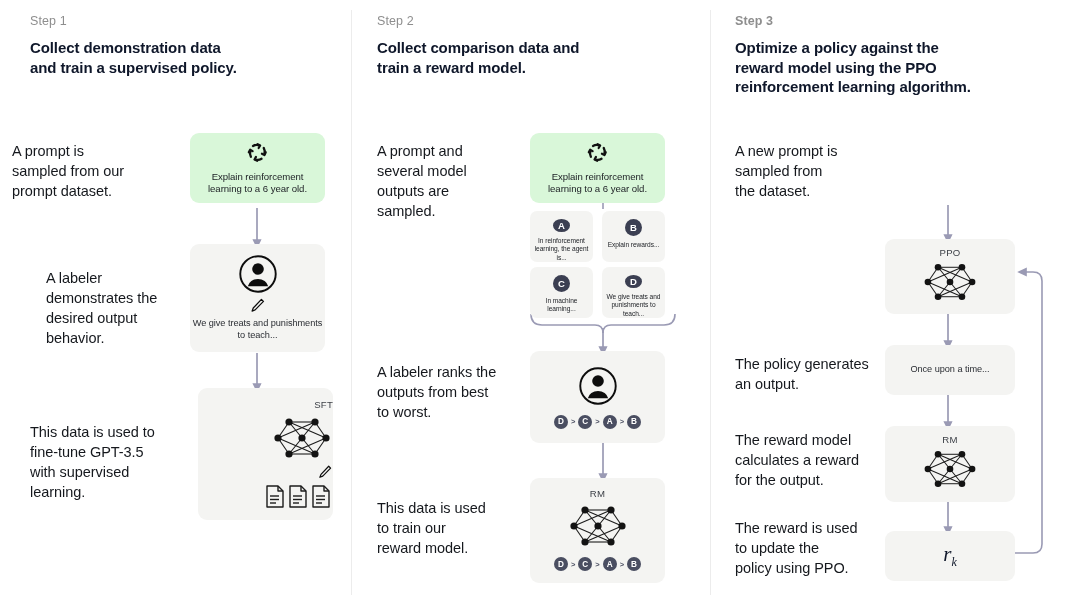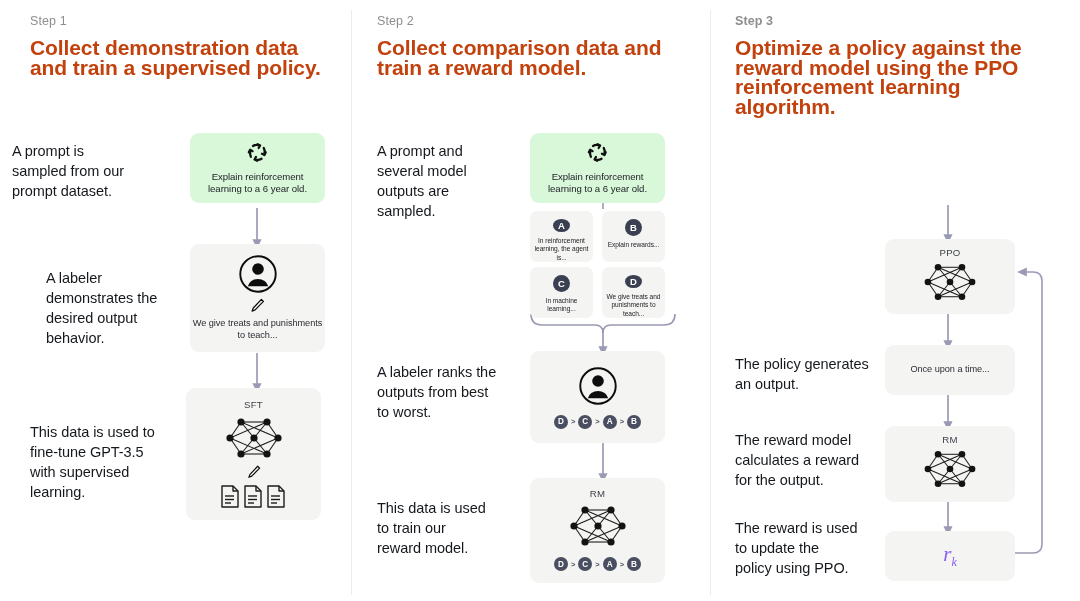--- a/index.html
+++ b/index.html
@@ -19,22 +19,22 @@
   .col{position:absolute;top:0;height:601px;}
   #col1{left:0;width:351px;}
   #col2{left:352px;width:358px;}
   #col3{left:711px;width:369px;}
 
   .step-label{
     position:absolute;font-size:12.5px;color:#8e8e8e;
     letter-spacing:0.1px;font-weight:400;
   }
   .step-title{
-    position:absolute;font-size:21px;font-weight:700;
-    line-height:19.5px;color:#c2410c;letter-spacing:-0.1px;
+    position:absolute;font-size:15px;font-weight:700;
+    line-height:19.5px;color:#0f172a;letter-spacing:-0.1px;
   }
   .body-text{
     position:absolute;font-size:14.5px;line-height:20px;
     color:#15181d;font-weight:400;letter-spacing:-0.05px;
   }
 
   
   .card{
     position:absolute;border-radius:9px;
     background:#f4f4f2;
@@ -77,21 +77,21 @@
     color:#fff;font-size:8.2px;font-weight:700;
     display:flex;align-items:center;justify-content:center;
   }
   .rankgt{font-size:7.5px;color:#4a4e61;font-weight:700;}
 
   
   .ovl{position:absolute;left:0;top:0;width:1080px;height:601px;pointer-events:none;}
 
   .icon-wrap{display:flex;align-items:center;justify-content:center;}
   .rk{font-family:"Liberation Serif","DejaVu Serif",serif;font-style:italic;
-      font-size:21px;color:#8b5cf6;}
+      font-size:21px;color:#0f172a;}
   .rk sub{font-size:12px;font-style:italic;}
 </style>
 </head>
 <body>
 
 <div class="board">
 
   <div class="divider" style="left:351px;"></div>
   <div class="divider" style="left:710px;"></div>
 
@@ -168,21 +168,21 @@
         </svg>
       </span>
       <span class="icon-wrap" style="margin-top:3px;">
         <svg width="17" height="17" viewBox="0 0 20 20">
           <path d="M14.6 2.8 L17 5.2 L7.2 15.2 L3.6 16.6 L5 13 Z" fill="none" stroke="#0d0d0d" stroke-width="1.5" stroke-linejoin="round"></path>
         </svg>
       </span>
       <div class="card-caption" style="margin-top:4px;">We give treats and punishments to teach...</div>
     </div>
 
-    <div class="card" style="left:186px;top:388px;width:135px;height:132px;justify-content:flex-start;padding-top:11px;">
+    <div class="card" style="left:198px;top:388px;width:135px;height:132px;justify-content:flex-start;padding-top:11px;align-items:flex-end;">
       <div class="card-title">SFT</div>
       <span class="icon-wrap" style="margin-top:3px;">
         <svg width="62" height="50" viewBox="0 0 62 50">
           <g stroke="#1c1c1c" stroke-width="1.1" fill="none">
             <line x1="18" y1="9" x2="44" y2="9"></line>
             <line x1="18" y1="9" x2="7" y2="25"></line>
               <line x1="18" y1="9" x2="31" y2="25"></line>
               <line x1="18" y1="9" x2="55" y2="25"></line>
             <line x1="44" y1="9" x2="7" y2="25"></line>
               <line x1="44" y1="9" x2="31" y2="25"></line>
@@ -349,20 +349,23 @@
   </div>
 
   <div class="col" id="col3">
     <div class="step-label" style="left:24px;top:14px;font-weight:bold;">Step 3</div>
     <div class="step-title" style="left:24px;top:38px;width:330px;">
       <div>Optimize a policy against the</div>
       <div>reward model using the PPO</div>
       <div>reinforcement learning algorithm.</div>
     </div>
 
+    <div class="body-text" style="left:24px;top:141px;width:160px;white-space:pre-line;">A new prompt is
+sampled from
+the dataset.</div>
     <div class="body-text" style="left:24px;top:354px;width:180px;white-space:pre-line;">The policy generates
 an output.</div>
     <div class="body-text" style="left:24px;top:430px;width:170px;white-space:pre-line;">The reward model
 calculates a reward
 for the output.</div>
     <div class="body-text" style="left:24px;top:518px;width:165px;white-space:pre-line;">The reward is used
 to update the
 policy using PPO.</div>
 
 

